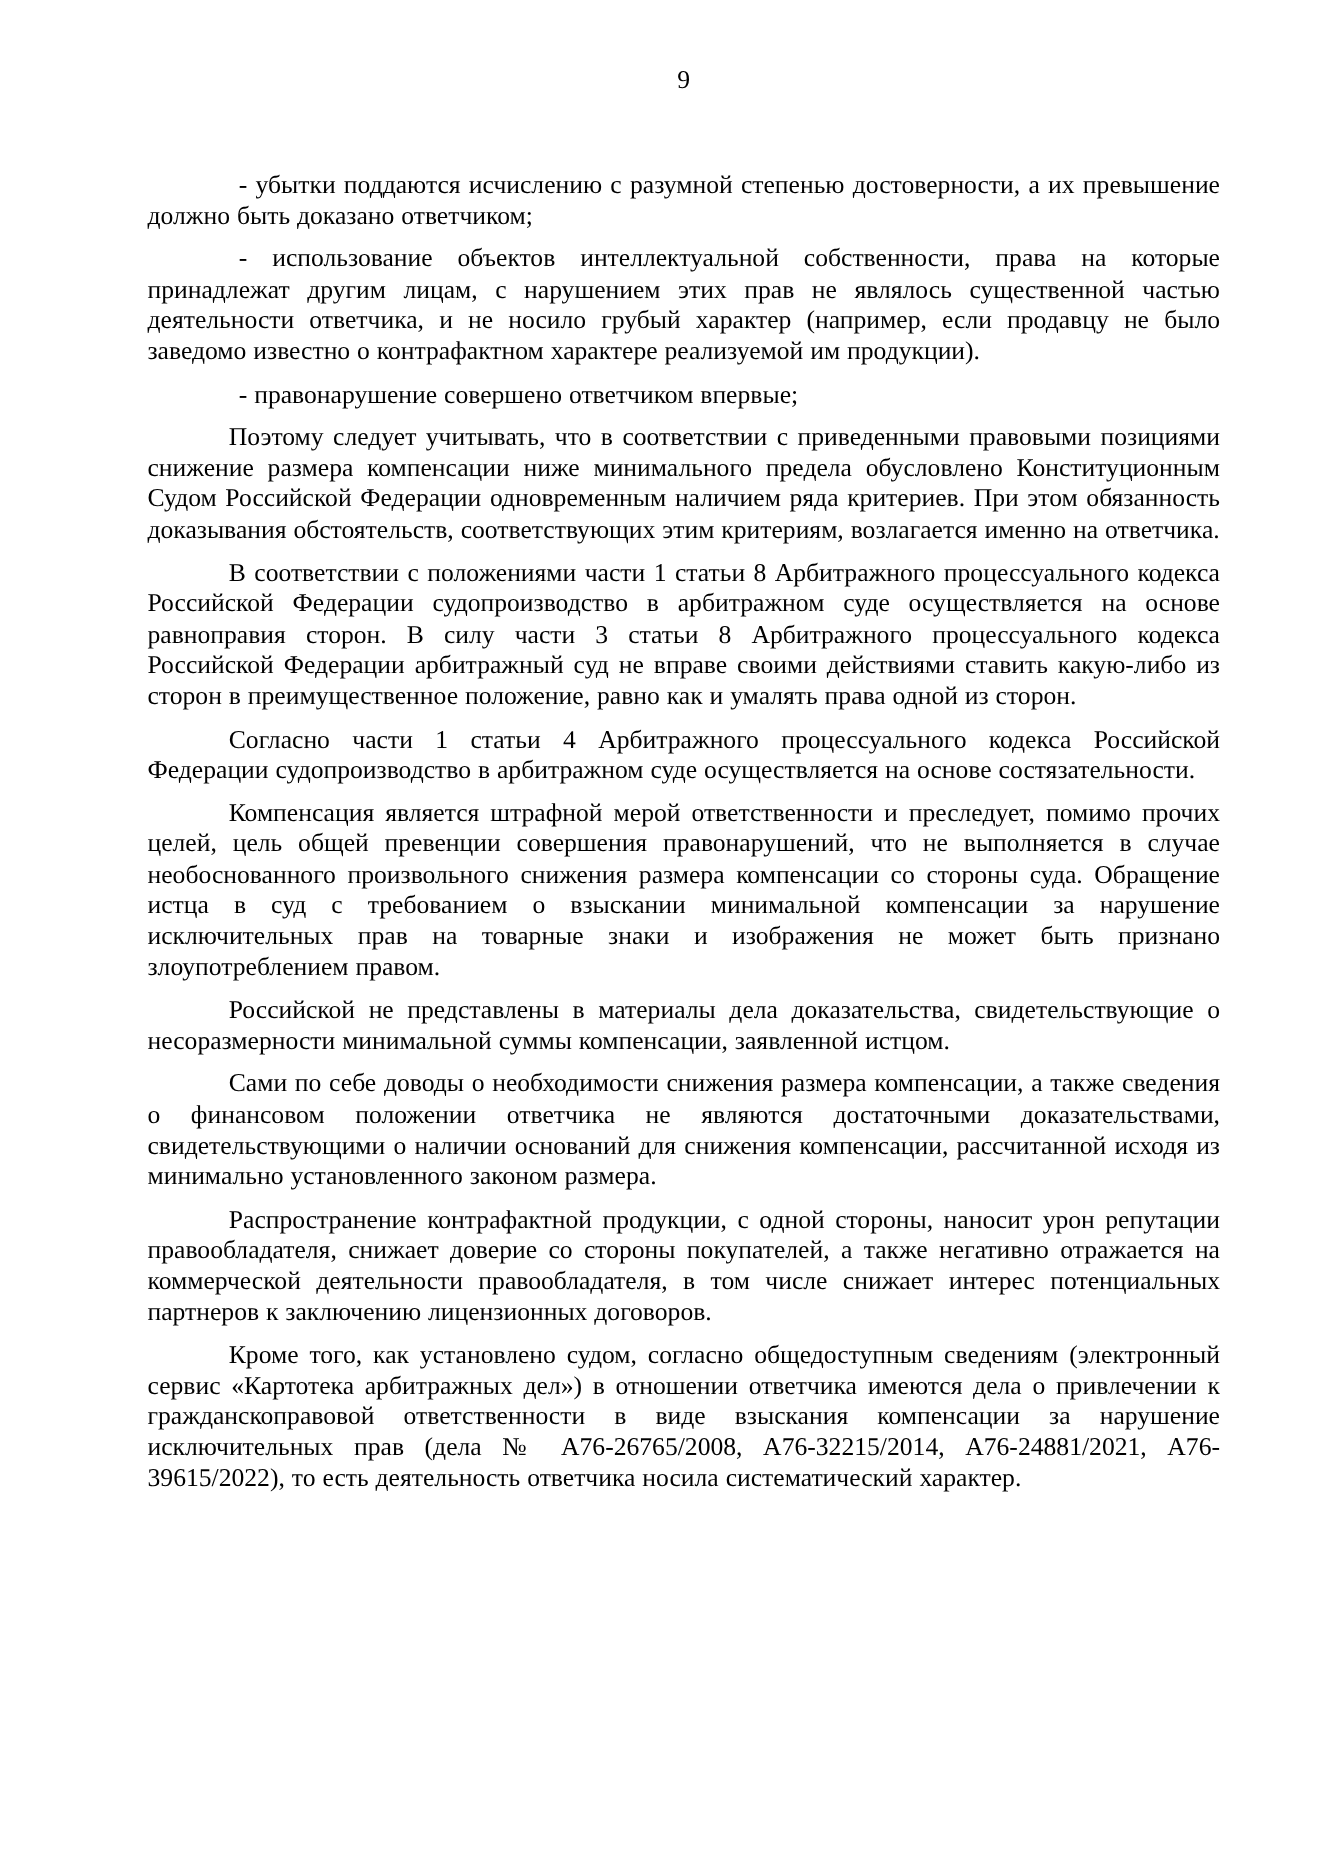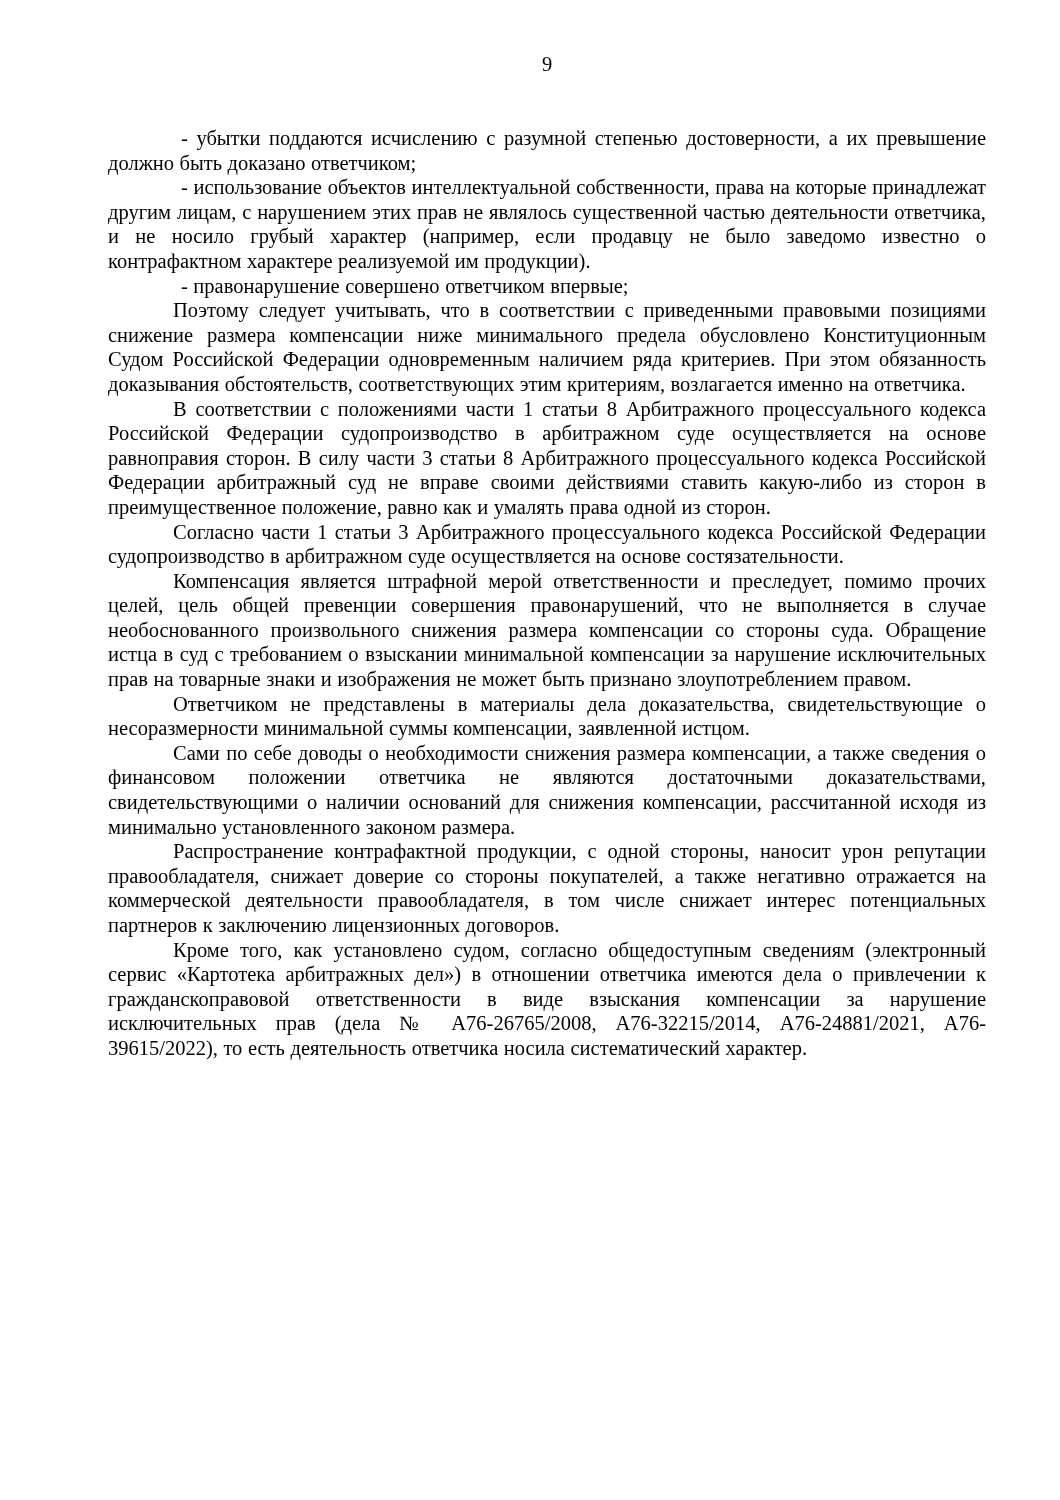--- a/index.html
+++ b/index.html
@@ -32,21 +32,21 @@
     top: 126px;
     left: 108px;
     width: 878px;
     font-size: 20.5px;
     line-height: 24.6px;
     text-align: justify;
     text-justify: inter-word;
     color: #000000;
   }
   .para {
-    margin: 0;
+    margin: 10px;
     padding: 0;
     text-indent: 65px;
     word-spacing: 0.02em;
   }
   .para.dash {
     text-indent: 73px;
   }
 </style>
 </head>
 <body>
@@ -60,25 +60,25 @@
   <p class="para dash">- использование объектов интеллектуальной собственности, права на которые принадлежат другим лицам, с нарушением этих прав не являлось существенной частью деятельности ответчика, и не носило грубый характер (например, если продавцу не было заведомо известно о контрафактном характере реализуемой им продукции).</p>
 
   <p class="para dash">- правонарушение совершено ответчиком впервые;</p>
 
   <p class="para normal">Поэтому следует учитывать, что в соответствии с приведенными правовыми позициями снижение размера компенсации ниже минимального предела обусловлено Конституционным Судом Российской Федерации одновременным наличием ряда критериев. При этом обязанность доказывания обстоятельств, соответствующих этим критериям, возлагается именно на ответчика.</p>
 
 
 
   <p class="para normal">В соответствии с положениями части 1 статьи 8 Арбитражного процессуального кодекса Российской Федерации судопроизводство в арбитражном суде осуществляется на основе равноправия сторон. В силу части 3 статьи 8 Арбитражного процессуального кодекса Российской Федерации арбитражный суд не вправе своими действиями ставить какую-либо из сторон в преимущественное положение, равно как и умалять права одной из сторон.</p>
 
-  <p class="para normal">Согласно части 1 статьи 3 Арбитражного процессуального кодекса Российской Федерации судопроизводство в арбитражном суде осуществляется на основе состязательности.</p>
+  <p class="para normal">Согласно части 1 статьи 4 Арбитражного процессуального кодекса Российской Федерации судопроизводство в арбитражном суде осуществляется на основе состязательности.</p>
 
   <p class="para normal">Компенсация является штрафной мерой ответственности и преследует, помимо прочих целей, цель общей превенции совершения правонарушений, что не выполняется в случае необоснованного произвольного снижения размера компенсации со стороны суда. Обращение истца в суд с требованием о взыскании минимальной компенсации за нарушение исключительных прав на товарные знаки и изображения не может быть признано злоупотреблением правом.</p>
 
-  <p class="para normal">Ответчиком не представлены в материалы дела доказательства, свидетельствующие о несоразмерности минимальной суммы компенсации, заявленной истцом.</p>
+  <p class="para normal">Российской не представлены в материалы дела доказательства, свидетельствующие о несоразмерности минимальной суммы компенсации, заявленной истцом.</p>
 
   <p class="para normal">Сами по себе доводы о необходимости снижения размера компенсации, а также сведения о финансовом положении ответчика не являются достаточными доказательствами, свидетельствующими о наличии оснований для снижения компенсации, рассчитанной исходя из минимально установленного законом размера.</p>
 
   <p class="para normal">Распространение контрафактной продукции, с одной стороны, наносит урон репутации правообладателя, снижает доверие со стороны покупателей, а также негативно отражается на коммерческой деятельности правообладателя, в том числе снижает интерес потенциальных партнеров к заключению лицензионных договоров.</p>
 
 
   <p class="para normal">Кроме того, как установлено судом, согласно общедоступным сведениям (электронный сервис «Картотека арбитражных дел») в отношении ответчика имеются дела о привлечении к гражданскоправовой ответственности в виде взыскания компенсации за нарушение исключительных прав (дела № А76-26765/2008, А76-32215/2014, А76-24881/2021, А76-39615/2022), то есть деятельность ответчика носила систематический характер.</p>
 </div>
 </div>
 

